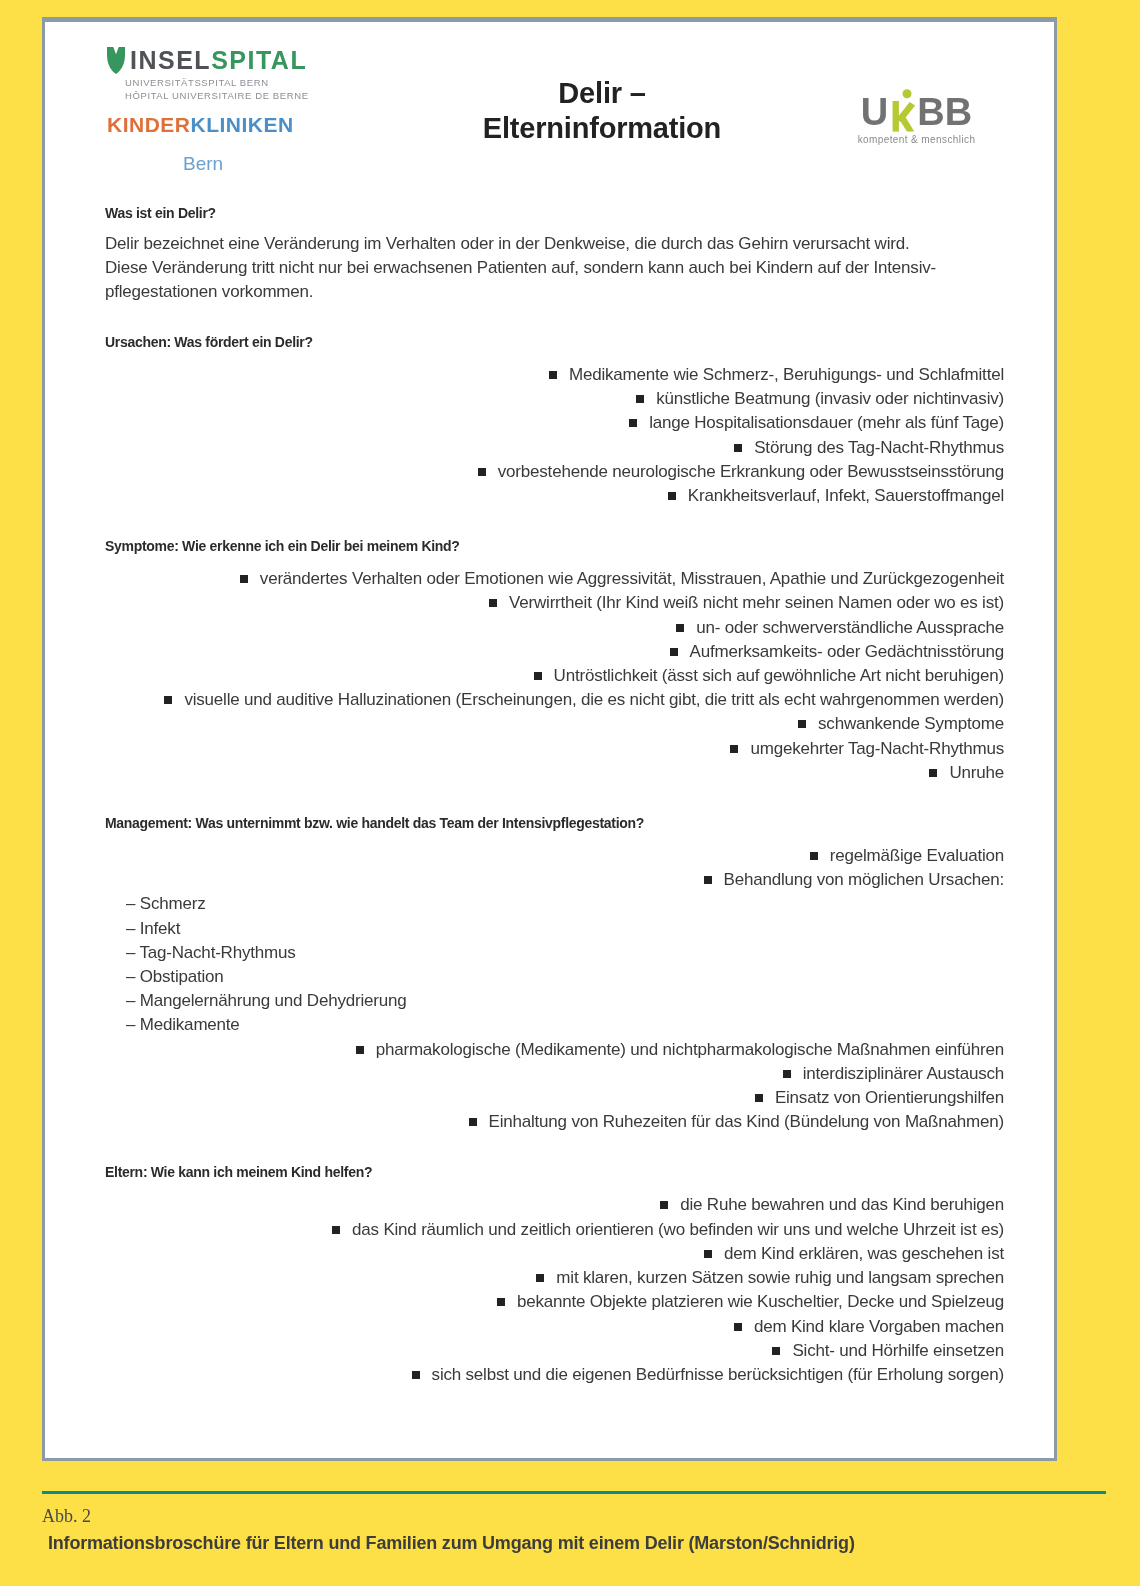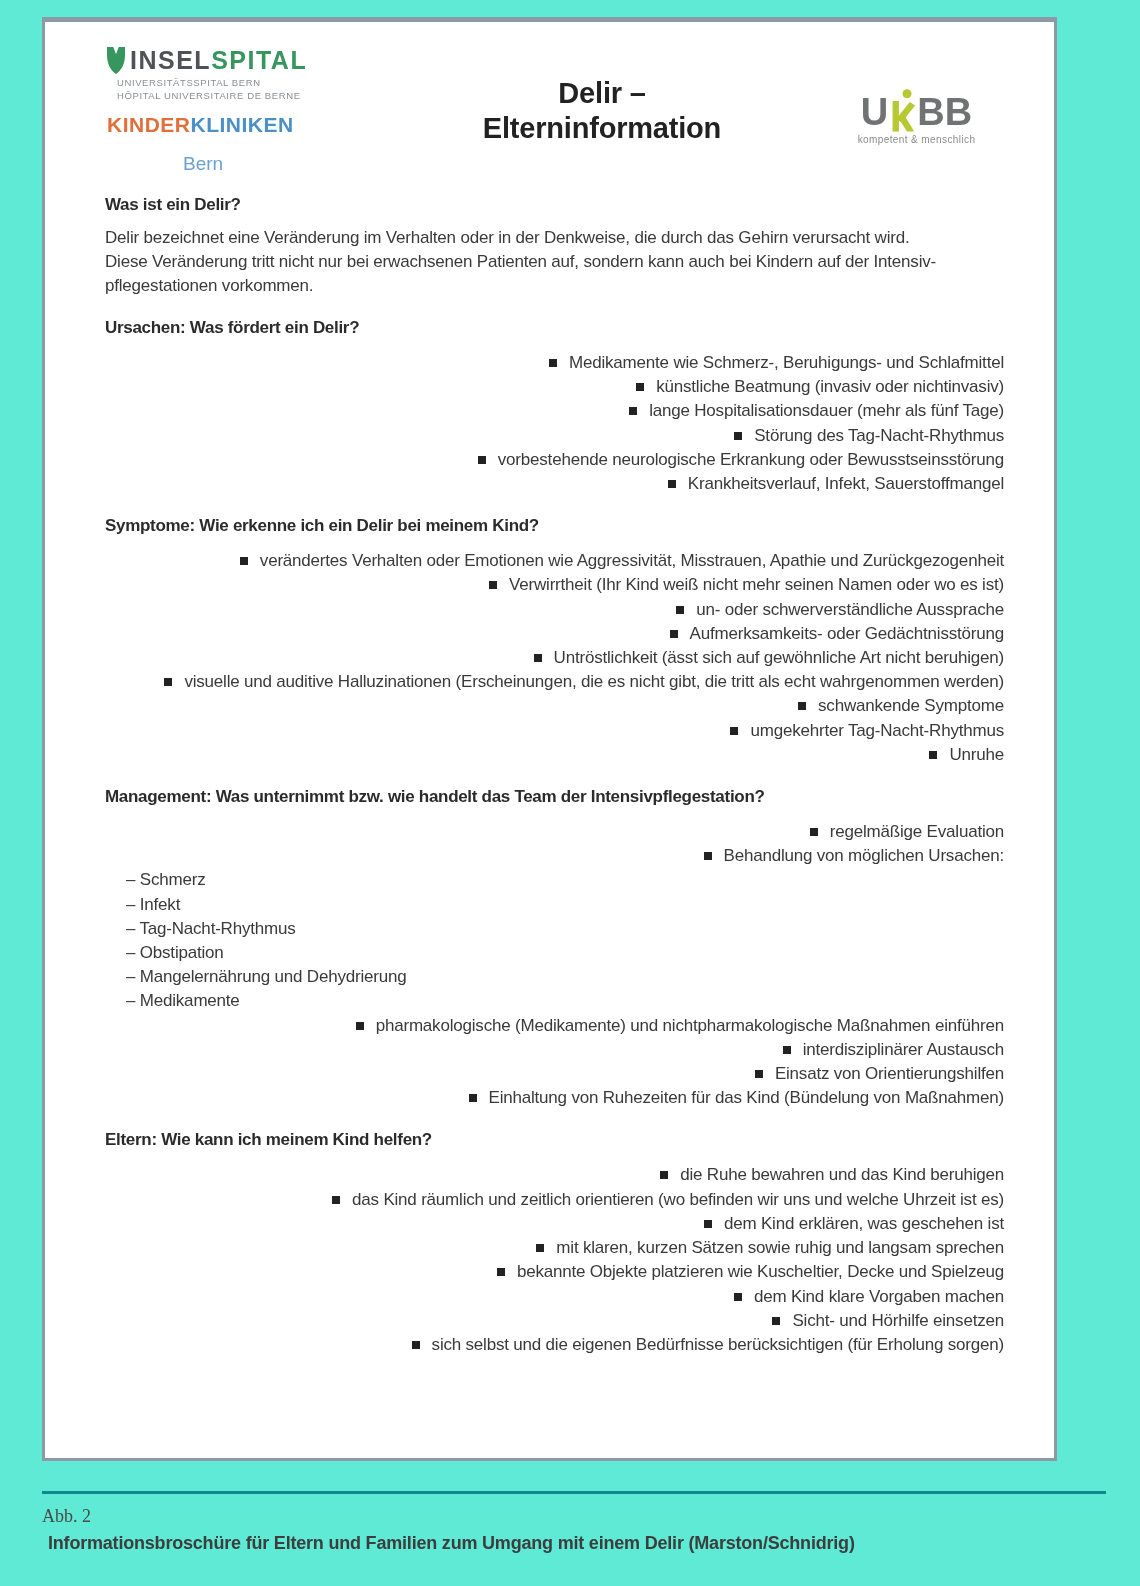--- a/index.html
+++ b/index.html
@@ -1,41 +1,41 @@
 <!DOCTYPE html>
 <html><head>
 <meta charset="utf-8">
 <style>
   html,body{margin:0;padding:0;background:#ffffff;}
-  .page{position:relative;width:1140px;height:1586px;background:#5eead4;overflow:hidden;
+  .page{position:relative;width:1140px;height:1586px;background:#fde047;overflow:hidden;
         font-family:"Liberation Sans",sans-serif;}
   .doc-box{position:absolute;left:42px;top:17px;width:1015px;height:1444px;background:#ffffff;
            border:3px solid #8c9aa5;border-top-width:5px;box-sizing:border-box;
            padding:24px 50px 0 60px;overflow:hidden;}
   
   .doc-header{display:flex;align-items:flex-start;}
   .insel-logo{width:270px;flex:0 0 auto;}
   .insel-top{display:flex;align-items:center;gap:3px;}
   .insel-word{font-size:25px;font-weight:600;letter-spacing:1.5px;color:#4f5256;}
   .insel-word .green{color:#36965e;}
-  .insel-sub{font-size:9.5px;letter-spacing:0.6px;color:#8a8f94;margin-left:12px;margin-top:2px;}
+  .insel-sub{font-size:9.5px;letter-spacing:0.6px;color:#8a8f94;margin-left:20px;margin-top:2px;}
   .kinder-line{margin-top:12px;margin-left:2px;font-size:21px;font-weight:700;letter-spacing:0.5px;}
   .kinder-line .kinder{color:#e0703a;}
   .kinder-line .kliniken{color:#4a8fc7;}
   .bern{font-size:19px;color:#6ba1ce;margin-left:78px;margin-top:16px;}
   .doc-title{flex:1 1 auto;text-align:center;font-size:29px;line-height:35px;font-weight:700;
              color:#222222;margin:30px 0 0 0;letter-spacing:-0.2px;}
   .ukbb-logo{width:175px;flex:0 0 auto;margin-top:42px;text-align:center;}
   .ukbb-word{display:flex;align-items:flex-end;justify-content:center;color:#717274;
              font-size:38px;font-weight:700;line-height:38px;letter-spacing:0px;}
   .ukbb-word svg{margin:0 1px -1px 1px;}
   .ukbb-tagline{font-size:10px;color:#8a8b8d;letter-spacing:0.4px;margin-top:3px;}
   
-  .sec-heading{font-size:17px;font-weight:700;color:#2b2b2b;letter-spacing:-0.3px;
-               margin-top:20px;white-space:nowrap;}
+  .sec-heading{font-size:14px;font-weight:700;color:#2b2b2b;letter-spacing:-0.3px;
+               margin-top:30px;white-space:nowrap;}
   .sec-paragraph{margin-top:11px;font-size:17px;line-height:24px;color:#3a3a3a;
                  letter-spacing:-0.2px;white-space:pre-line;}
   .bullet-list{margin-top:13px;}
   .bullet-row{display:flex;align-items:flex-start;line-height:24.2px;justify-content:flex-end;}
   .bullet-square{flex:0 0 auto;width:8px;height:8px;background:#222222;margin:8px 12px 0 0;}
   .bullet-text{font-size:17px;color:#3a3a3a;letter-spacing:-0.2px;white-space:nowrap;}
   .sub-row{font-size:17px;color:#3a3a3a;letter-spacing:-0.2px;line-height:24.2px;
            padding-left:21px;white-space:nowrap;}
   
   .caption-rule{position:absolute;left:42px;top:1491px;width:1064px;height:3px;background:#10898c;}

